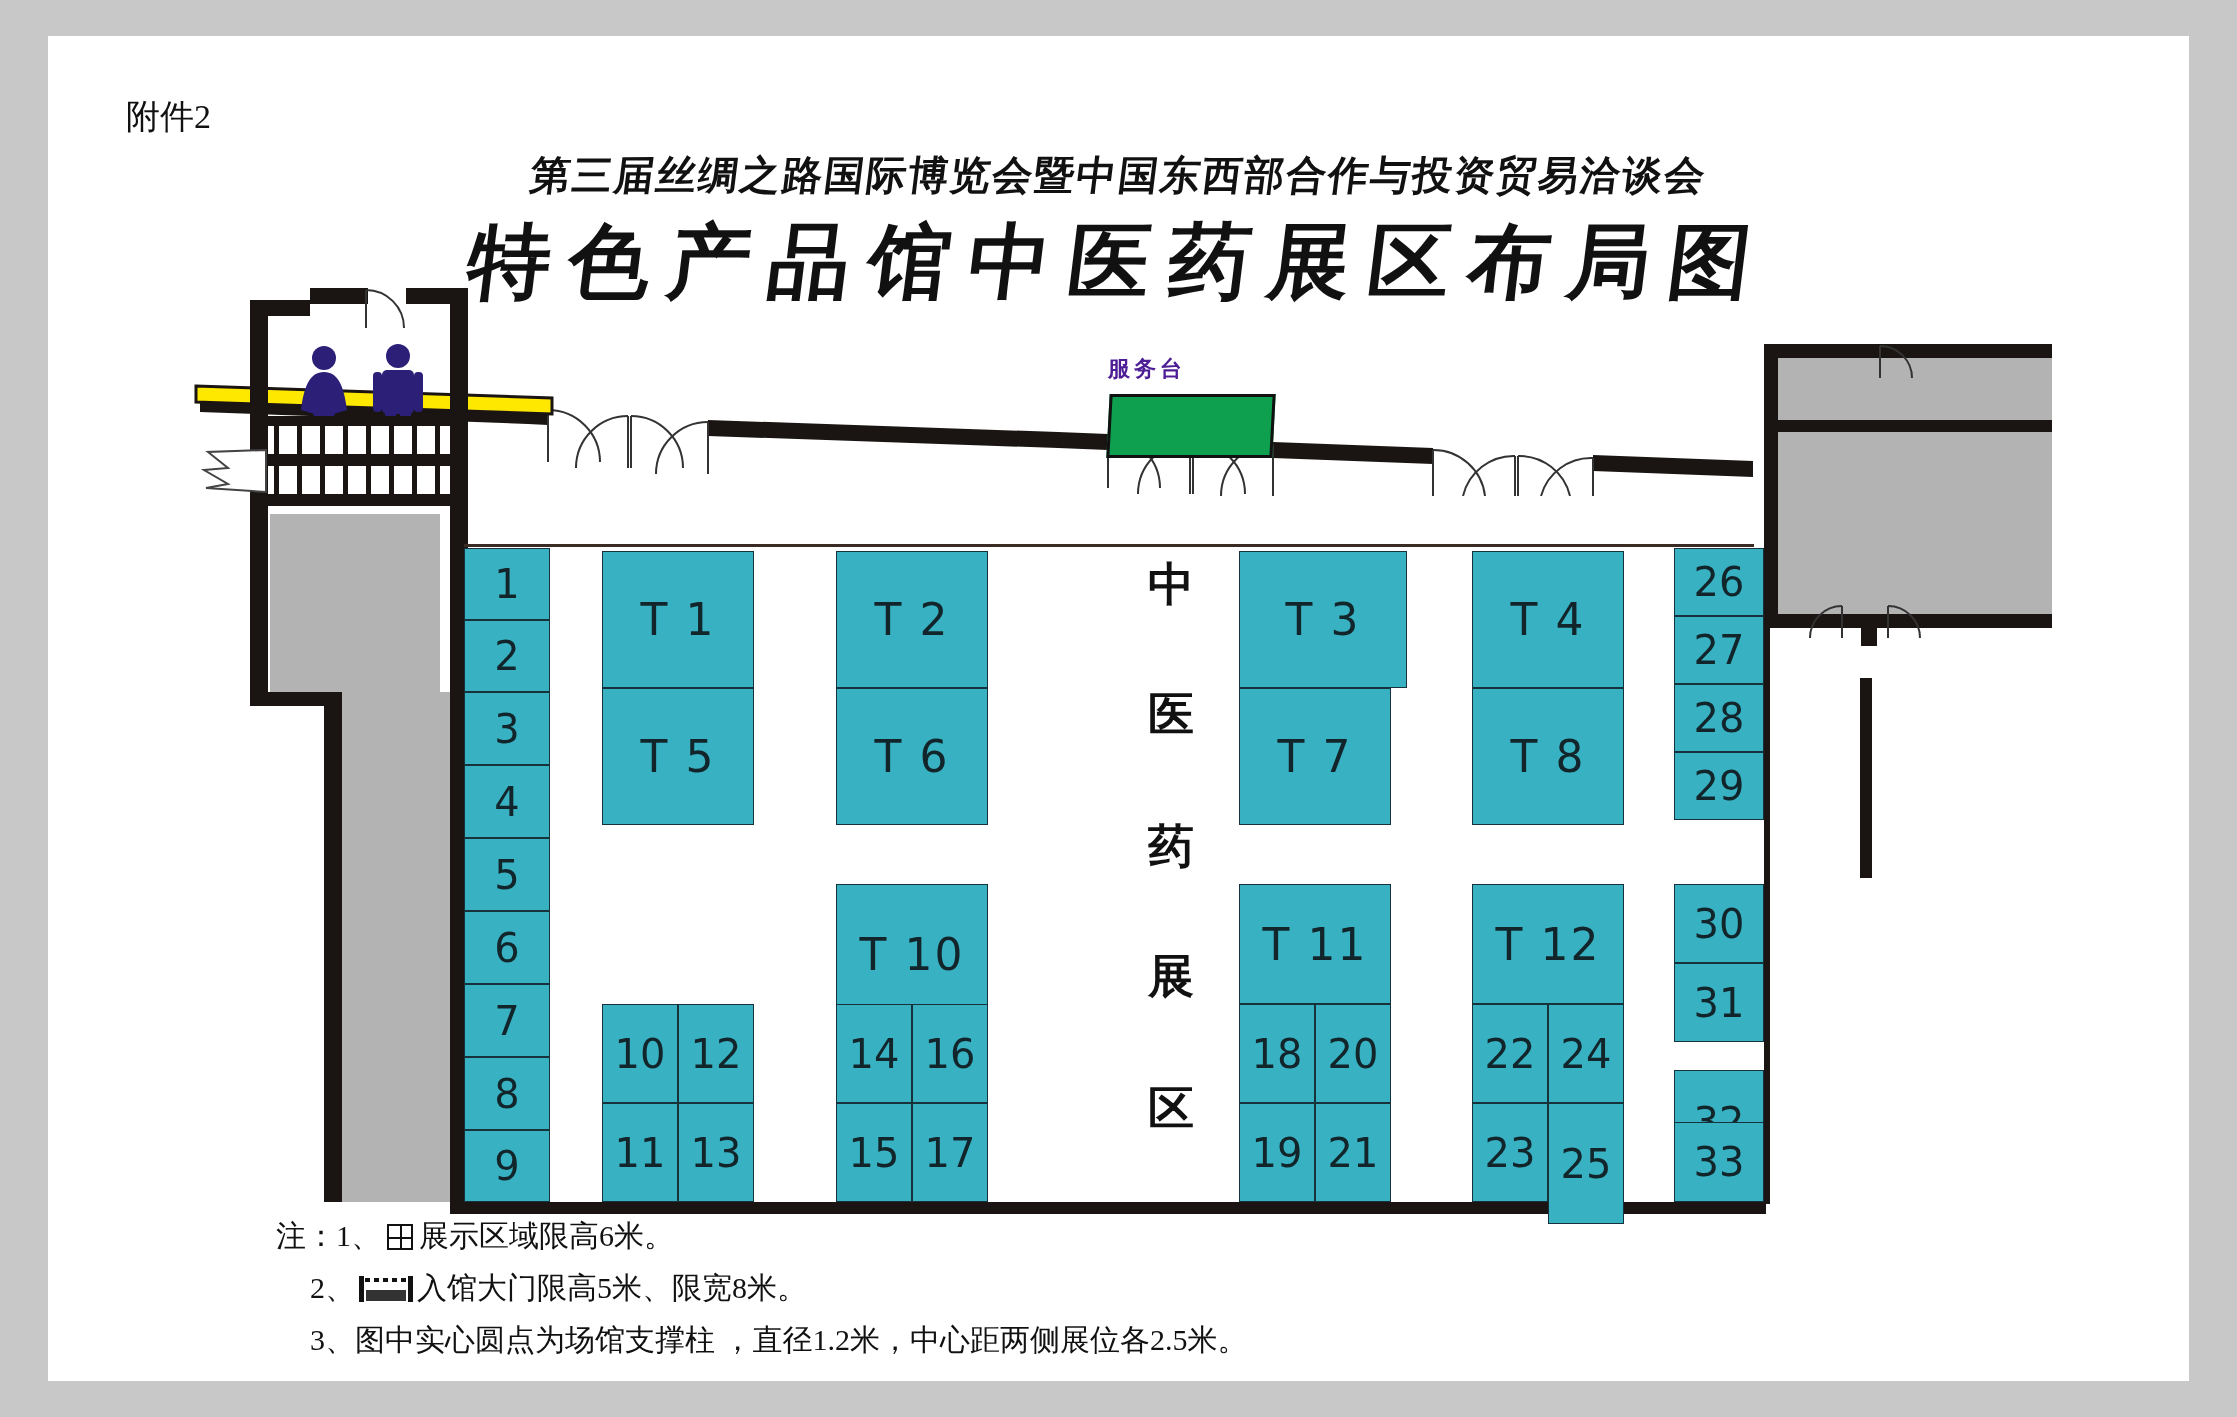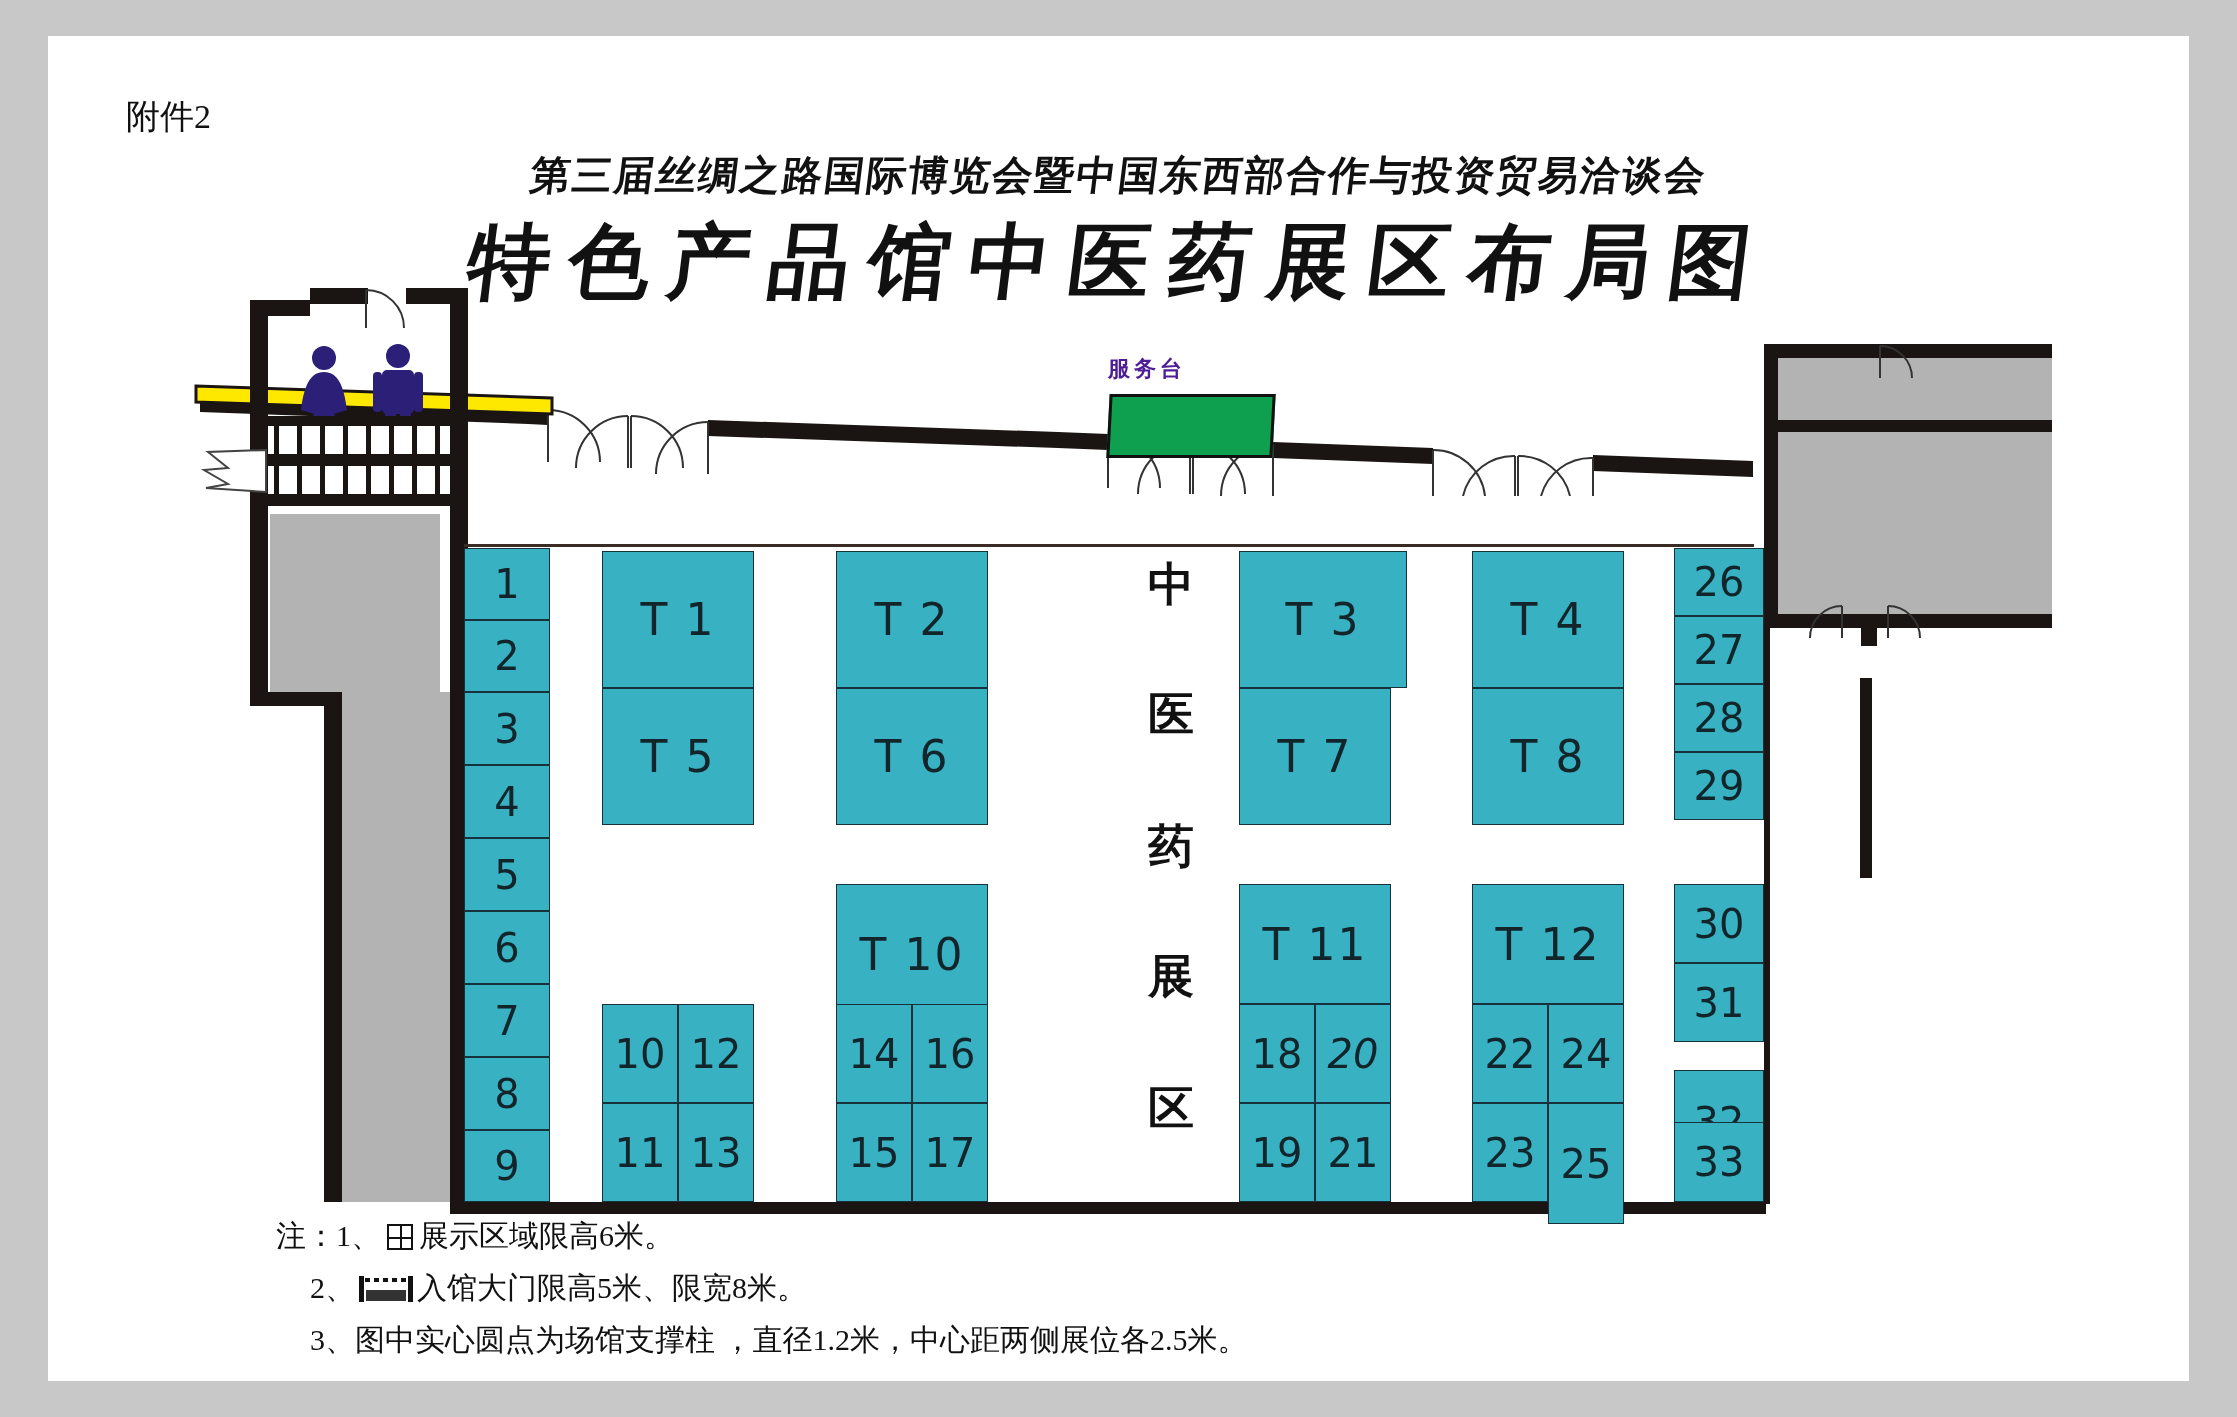--- a/index.html
+++ b/index.html
@@ -205,21 +205,21 @@
     <div class="teal booth-num" style="left:630px;top:737px;width:76px;height:99px;">13</div>
 
     <div class="teal booth-big" style="left:788px;top:518px;width:152px;height:140px;">T 10</div>
     <div class="teal booth-num" style="left:788px;top:638px;width:76px;height:99px;">14</div>
     <div class="teal booth-num" style="left:864px;top:638px;width:76px;height:99px;">16</div>
     <div class="teal booth-num" style="left:788px;top:737px;width:76px;height:99px;">15</div>
     <div class="teal booth-num" style="left:864px;top:737px;width:76px;height:99px;">17</div>
 
     <div class="teal booth-big" style="left:1191px;top:518px;width:152px;height:120px;">T 11</div>
     <div class="teal booth-num" style="left:1191px;top:638px;width:76px;height:99px;">18</div>
-    <div class="teal booth-num" style="left:1267px;top:638px;width:76px;height:99px;font-style:italic;">20</div>
+    <div class="teal booth-num" style="left:1267px;top:638px;width:76px;height:99px;">20</div>
     <div class="teal booth-num" style="left:1191px;top:737px;width:76px;height:99px;">19</div>
     <div class="teal booth-num" style="left:1267px;top:737px;width:76px;height:99px;">21</div>
 
     <div class="teal booth-big" style="left:1424px;top:518px;width:152px;height:120px;">T 12</div>
     <div class="teal booth-num" style="left:1424px;top:638px;width:76px;height:99px;">22</div>
     <div class="teal booth-num" style="left:1500px;top:638px;width:76px;height:99px;">24</div>
     <div class="teal booth-num" style="left:1424px;top:737px;width:76px;height:99px;">23</div>
     <div class="teal booth-num" style="left:1500px;top:737px;width:76px;height:121px;">25</div>
 
     <div class="txt vtxt" style="left:1093px;top:188px;width:60px;">中</div>

